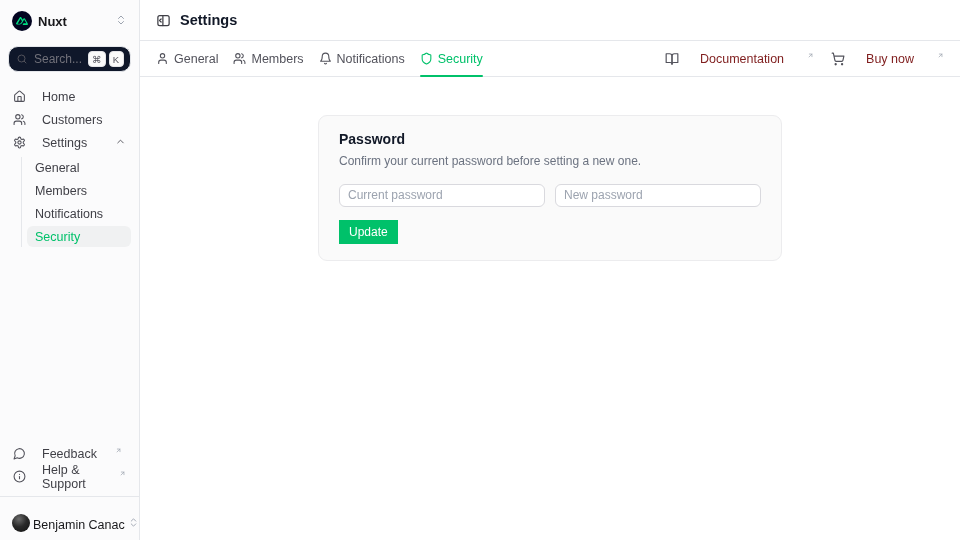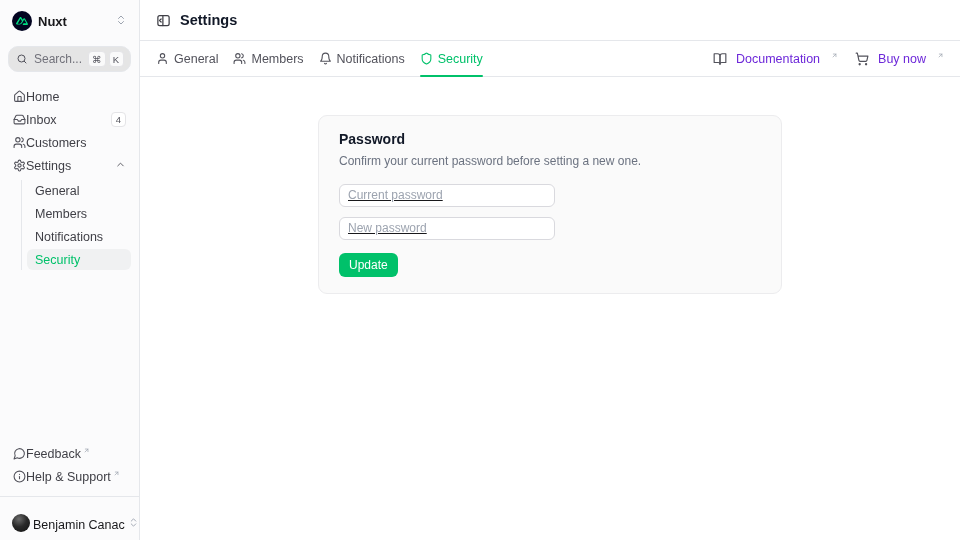--- a/index.html
+++ b/index.html
@@ -19,35 +19,35 @@
   }
   .workspace { display:flex; align-items:center; gap:6px; padding:2px 4px; height:26px; border-radius:6px; cursor:pointer; }
   .logo-circle { width:20px; height:20px; border-radius:50%; background:#020420; display:flex; align-items:center; justify-content:center; flex:none; }
   .logo-circle svg { width:12px; height:12px; fill:#00dc82; }
   .workspace-name { font-size:13px; font-weight:600; color:#18181b; }
   .updown { margin-left:auto; color:#9ca3af; }
   .updown svg { width:12px; height:12px; }
 
   .search-btn {
     margin-top:12px; display:flex; align-items:center; gap:6px;
-    height:26px; padding:0 7px; background:#e5e5e5;
+    height:26px; padding:0 7px; background:#0f172a;
     border:1px solid #e5e7eb; border-radius:10px; color:#71717a; cursor:pointer;
   }
   .search-btn .sicon { width:12px; height:12px; color:#52525b; flex:none; }
   .search-text { font-size:12px; color:#71717a; }
   .kbds { margin-left:auto; display:flex; gap:3px; }
   .kbd {
     min-width:15px; height:16px; padding:0 3px; display:flex; align-items:center; justify-content:center;
     border:1px solid #e4e4e7; border-radius:4px; background:#fafafa;
     font-size:9.5px; color:#52525b;
   }
 
   .nav { margin-top:14px; display:flex; flex-direction:column; gap:2px; }
   .nav-item {
-    display:flex; align-items:center; gap:0; height:21px; padding:0 5px;
+    display:flex; align-items:center; gap:16px; height:21px; padding:0 5px;
     border-radius:6px; color:#3f3f46; font-size:12.5px; font-weight:500; cursor:pointer;
   }
   .nav-item svg { width:13px; height:13px; color:#52525b; flex:none; }
   .badge {
     margin-left:auto; font-size:9.5px; color:#52525b; background:#fff;
     border:1px solid #e4e4e7; border-radius:4px; padding:0 4px; height:15px; line-height:13px;
   }
   .nav-item .chev { margin-left:auto; }
   .nav-item .chev svg { width:11px; height:11px; color:#52525b; }
 
@@ -90,46 +90,46 @@
     font-size:12.5px; font-weight:500; position:relative; cursor:pointer;
   }
   .tab svg { width:13px; height:13px; }
   .tab.active { color:#00c16a; }
   .tab.active::after {
     content:""; position:absolute; left:0; right:0; bottom:-1px; height:2px;
     background:#00c16a; border-radius:2px;
   }
   .tab-spacer { flex:1; }
   .hlink {
-    display:flex; align-items:center; gap:9px; color:#6d28d9;
+    display:flex; align-items:center; gap:21px; color:#7f1d1d;
     font-size:12.5px; font-weight:500; cursor:pointer;
   }
   .hlink svg { width:14px; height:14px; color:#52525b; }
   .hlink + .hlink { margin-left:2px; }
 
   .content { flex:1; overflow:auto; padding:30px 16px; }
   .column { width:464px; margin:0 auto; display:flex; flex-direction:column; gap:34px; }
 
   .card { border-radius:9px; padding:15px 20px 16px;margin-top:8px; }
   .card-password { background:#fafafa; border:1px solid #ececee; }
   .card-account {
     background:linear-gradient(to top right, #fbe7e7 0%, #fdf2f2 55%, #fefafa 100%);
     border:1px solid #f4dddd;
   }
   .card-title { font-size:14px; font-weight:600; color:#111827; }
   .card-desc { font-size:12px; color:#6b7280; margin-top:5px; line-height:1.55; }
-  .fields { margin-top:13px; display:flex; flex-direction:column; gap:10px;text-decoration:underline; }
+  .fields { margin-top:13px; display:flex; flex-direction:row; gap:10px; }
   .field {
     width:216px; height:23px; border:1px solid #d9d9de; border-radius:6px;
     padding:0 8px; font-size:12px; color:#18181b; background:#fff; outline:none;
     font-family:"Liberation Sans", sans-serif;
   }
   .field::placeholder { color:#9ca3af; }
   .btn {
-    display:inline-block; border:none; border-radius:6px; color:#fff;
+    display:inline-block; border:none; border-radius:0; color:#fff;
     font-size:12px; font-weight:500; padding:5px 10px; margin-top:13px;
     cursor:pointer; font-family:"Liberation Sans", sans-serif;
   }
   .btn-update { background:#00c16a; }
   .btn-delete { background:#ef4444; }
 </style>
 </head>
 <body>
 
 <svg width="0" height="0" style="position:absolute">
@@ -230,27 +230,20 @@
 
     <nav class="nav">
       <div class="nav-item">
         <svg viewBox="0 0 24 24">
             <use href="#i-home"></use>
           </svg>
         <span>Home</span>
       </div>
       <div class="nav-item">
         <svg viewBox="0 0 24 24">
-            <use href="#i-inbox"></use>
-          </svg>
-        <span>Inbox</span>
-        <span class="badge">4</span>
-      </div>
-      <div class="nav-item">
-        <svg viewBox="0 0 24 24">
             <use href="#i-users"></use>
           </svg>
         <span>Customers</span>
       </div>
       <div class="nav-item">
         <svg viewBox="0 0 24 24">
             <use href="#i-gear"></use>
           </svg>
         <span>Settings</span>
         <span class="chev"><svg viewBox="0 0 24 24">

